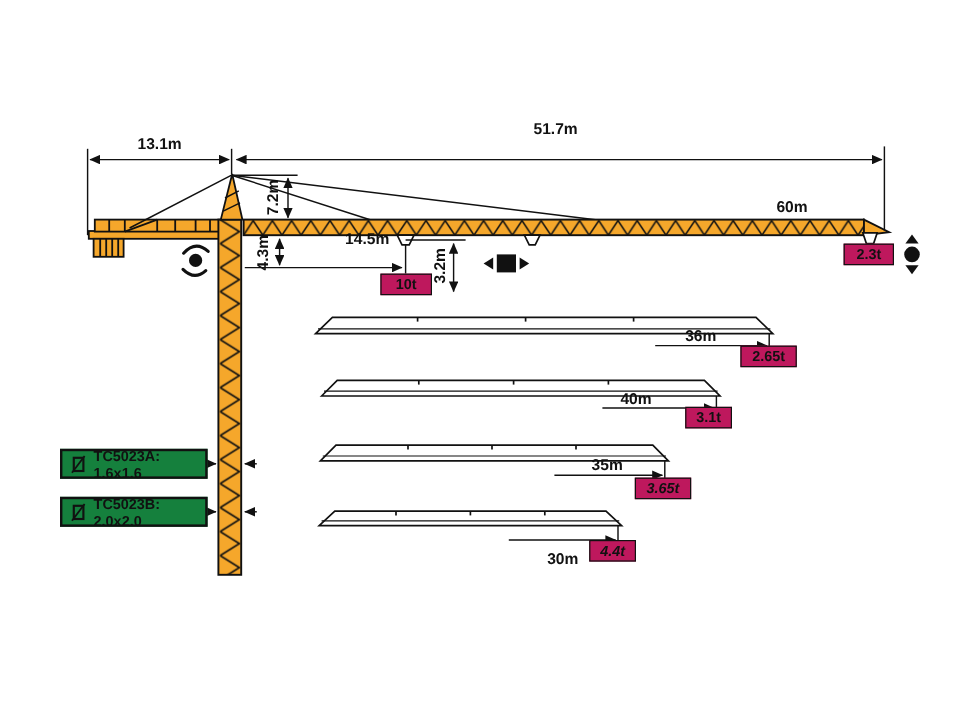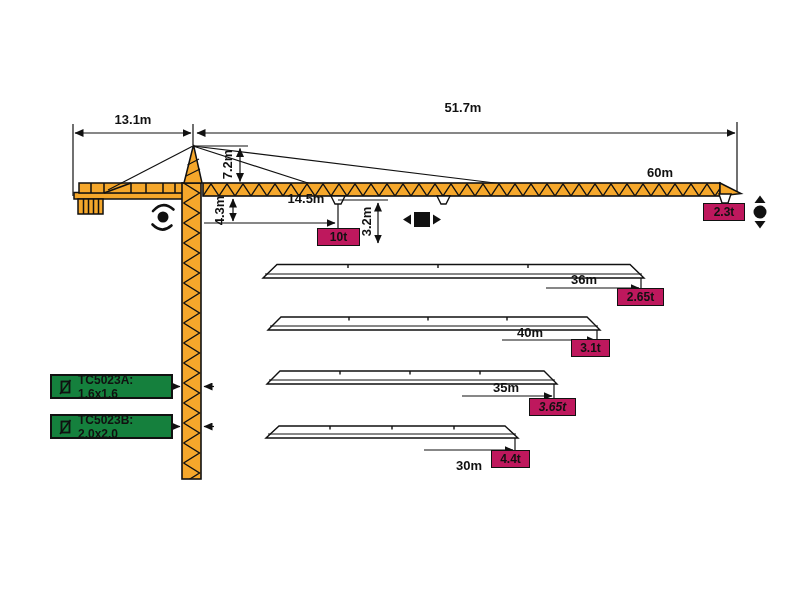--- a/index.html
+++ b/index.html
@@ -166,21 +166,21 @@
 <div class="wbox" style="left:317px;top:228px;width:43px;height:18px;">10t</div>
 <div class="wbox" style="left:703px;top:203px;width:42px;height:18px;">2.3t</div>
 
 <div class="lbl" style="left:559px;top:272px;width:50px;">36m</div>
 <div class="wbox" style="left:617px;top:288px;width:47px;height:18px;">2.65t</div>
 <div class="lbl" style="left:505px;top:325px;width:50px;">40m</div>
 <div class="wbox" style="left:571px;top:339px;width:39px;height:18px;">3.1t</div>
 <div class="lbl" style="left:481px;top:380px;width:50px;">35m</div>
 <div class="wbox" style="left:529px;top:398px;width:47px;height:18px;font-style:italic;">3.65t</div>
 <div class="lbl" style="left:444px;top:434px;width:50px;margin-top:24px;">30m</div>
-<div class="wbox" style="left:491px;top:450px;width:39px;height:18px;">4.4t</div>
+<div class="wbox" style="left:491px;top:450px;width:39px;height:18px;font-style:italic;">4.4t</div>
 
 <div class="mbox" style="left:50px;top:374px;width:123px;height:25px;">
   <svg width="13" height="16" viewBox="0 0 13 16">
     <rect x="2.5" y="2.5" width="8" height="11" fill="none" stroke="#111" stroke-width="1.8"></rect>
     <line x1="1" y1="15" x2="11.5" y2="1" stroke="#111" stroke-width="1.5"></line>
   </svg>
   <span>TC5023A: 1.6x1.6</span>
 </div>
 <div class="mbox" style="left:50px;top:414px;width:123px;height:25px;">
   <svg width="13" height="16" viewBox="0 0 13 16">

